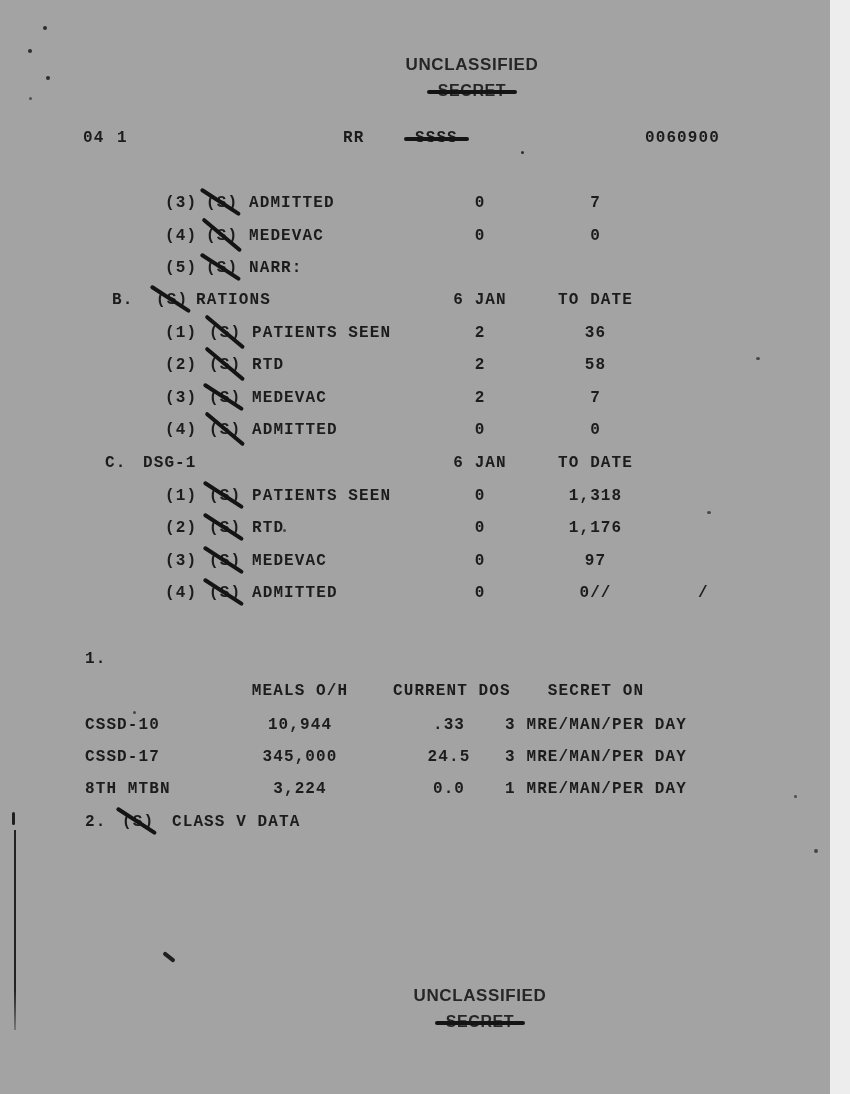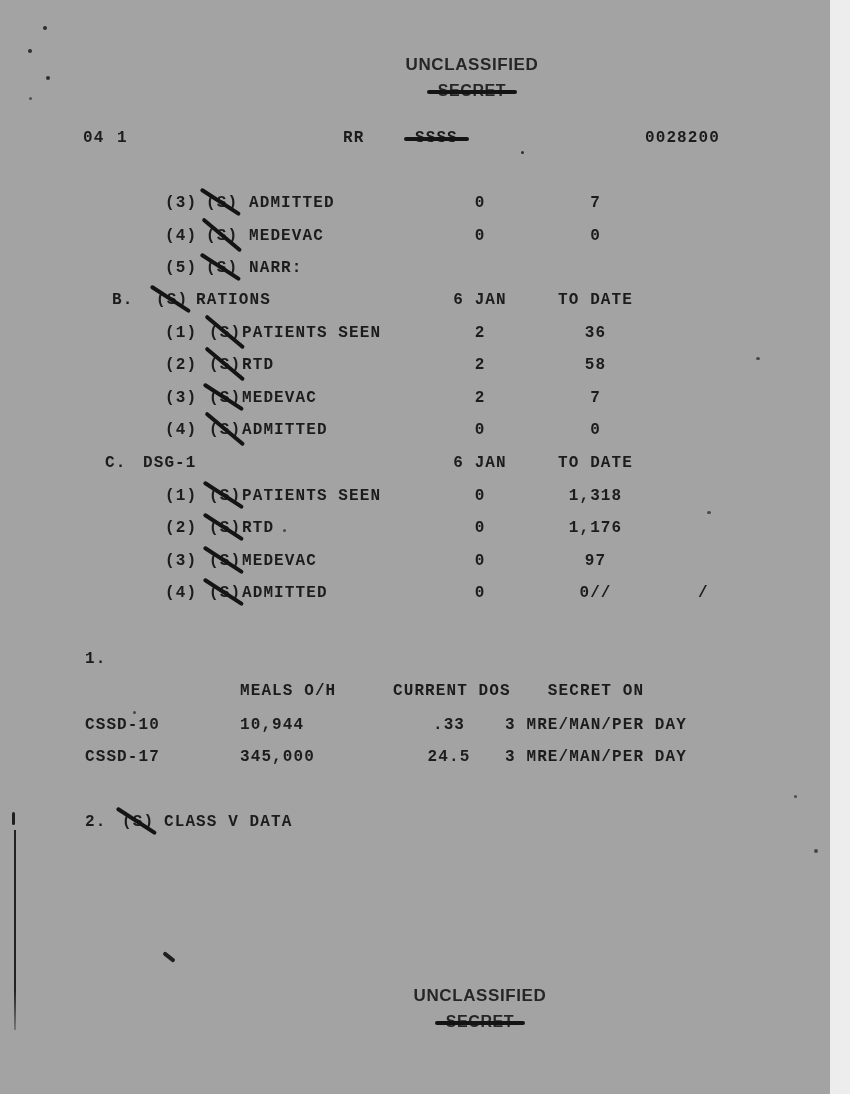--- a/index.html
+++ b/index.html
@@ -8,40 +8,40 @@
     font-family:"DejaVu Sans Mono",monospace;font-weight:bold;
     color:#1c1c1c;font-size:16px;letter-spacing:1.1px;overflow:hidden;
   }
   .trow{position:absolute;left:0;width:100%;height:18px;font-family:Liberation Mono, monospace;}
   .trow span{position:absolute;white-space:pre;top:0;}
   
   .c-num{left:165px}
   .c-cls{left:206px}
   .c-label{left:249px}
   .bc .c-cls{left:209px}
-  .bc .c-label{left:242px}
+  .bc .c-label{left:252px}
   .c-day{left:430px;width:100px;text-align:center}
   .c-todate{left:543px;width:105px;text-align:center}
   .c-trail{left:698px}
   
   .c-letter{left:112px}
   .c-bcls{left:156px}
   .c-bname{left:196px}
   .c-cletter{left:105px}
   .c-cname{left:143px}
   
   .c-gentext{left:85px}
   .c-snum{left:85px}
   .c-s1text{left:121px}
   .c-unit{left:85px}
-  .c-meals{left:240px;width:120px;text-align:left}
+  .c-meals{left:240px;width:120px;text-align:center}
   .c-dos{left:393px;width:112px;text-align:center}
   .c-based{left:500px;width:192px;text-align:center}
   .c-s5cls{left:122px}
-  .c-s5text{left:164px}
+  .c-s5text{left:172px}
   
   .c-p1{left:83px}.c-p2{left:117px}.c-prec{left:343px}.c-code{left:415px}.c-dtg{left:645px}
   
   .stamp{
     position:absolute;width:200px;text-align:center;
     font-family:"Liberation Sans",sans-serif;font-weight:600;
     font-size:17px;letter-spacing:0.6px;color:#262626;
   }
   .stamp .l2{margin-top:7px;font-size:16px;}
   
@@ -69,21 +69,21 @@
   <div class="stamp" style="left:372px;top:55px;">
     <div>UNCLASSIFIED</div>
     <div class="l2"><span class="struck">SECRET</span></div>
   </div>
 
   <div class="trow" style="top:129px">
     <span class="c-p1">04</span>
     <span class="c-p2">1</span>
     <span class="c-prec">RR</span>
     <span class="c-code"><span class="struck">SSSS</span></span>
-    <span class="c-dtg">0028200</span>
+    <span class="c-dtg">0060900</span>
   </div>
 
   <div class="trow" style="top:194px">
     <span class="c-num">(3)</span>
     <span class="c-cls"><span class="slashed">(S)</span></span>
     <span class="c-label">ADMITTED</span>
     <span class="c-day">0</span>
     <span class="c-todate">7</span>
   </div>
   <div class="trow" style="top:227px">
@@ -185,20 +185,26 @@
     <span class="c-unit">CSSD-10</span>
     <span class="c-meals">10,944</span>
     <span class="c-dos">.33</span>
     <span class="c-based">3 MRE/MAN/PER DAY</span>
   </div>
   <div class="trow" style="top:748px">
     <span class="c-unit">CSSD-17</span>
     <span class="c-meals">345,000</span>
     <span class="c-dos">24.5</span>
     <span class="c-based">3 MRE/MAN/PER DAY</span>
+  </div>
+  <div class="trow" style="top:780px">
+    <span class="c-unit">8TH MTBN</span>
+    <span class="c-meals">3,224</span>
+    <span class="c-dos">0.0</span>
+    <span class="c-based">1 MRE/MAN/PER DAY</span>
   </div>
   <div class="trow" style="top:813px">
     <span class="c-snum">2.</span>
     <span class="c-s5cls"><span class="slashed">(S)</span></span>
     <span class="c-s5text">CLASS V DATA</span>
   </div>
 
   <div class="stamp" style="left:380px;top:986px;">
     <div>UNCLASSIFIED</div>
     <div class="l2"><span class="struck">SECRET</span></div>

